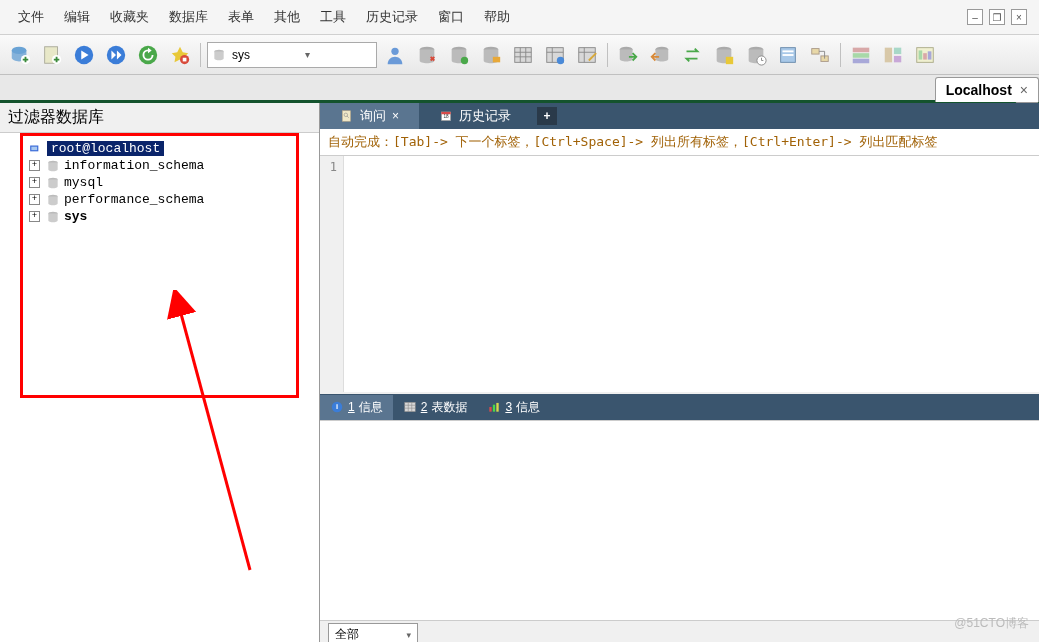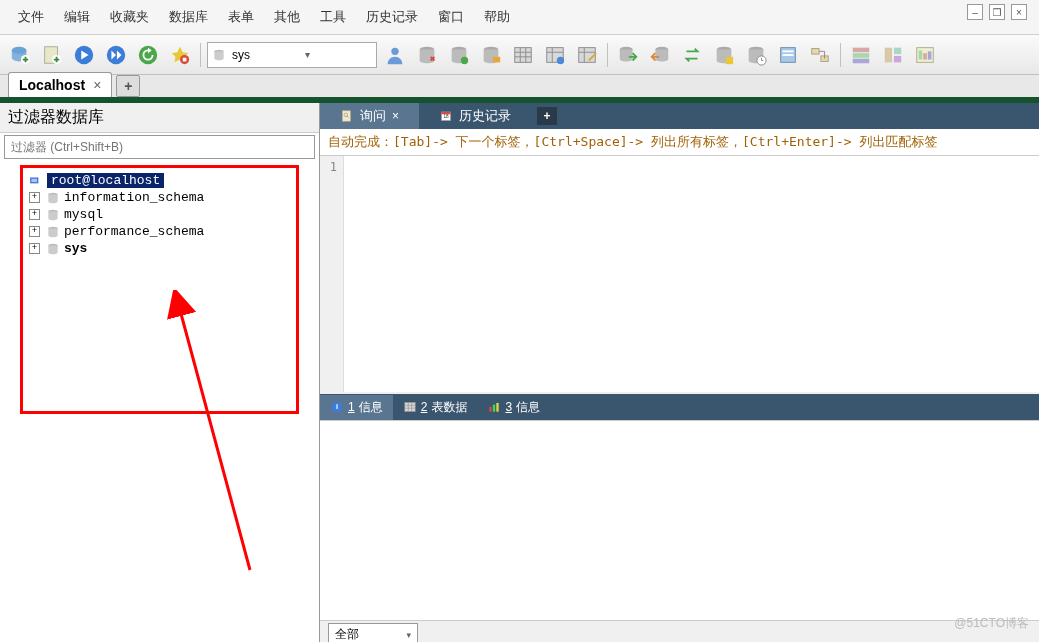--- a/index.html
+++ b/index.html
@@ -1,30 +1,30 @@
 <!DOCTYPE html>
 <html><head>
 <meta charset="utf-8">
 <style>
 * { box-sizing: border-box; margin: 0; padding: 0; }
 body { font-family: "Microsoft YaHei", Arial, sans-serif; font-size: 12px; background: #f0f0f0; width: 1039px; height: 642px; overflow: hidden; position: relative; }
 
-.menubar { background: #f5f5f5; border-bottom: 1px solid #d0d0d0; padding: 4px 8px; display: flex; }
+.menubar { background: #f5f5f5; border-bottom: 1px solid #d0d0d0; padding: 4px 8px; display: flex; align-items: center; }
 .menubar-item { padding: 4px 10px; cursor: pointer; font-size: 13px; color: #333; }
 .window-controls { margin-left: auto; display: flex; gap: 6px; padding-right: 4px; }
 .window-btn { width: 16px; height: 16px; border: 1px solid #999; background: #fff; display: flex; align-items: center; justify-content: center; font-size: 10px; cursor: pointer; color: #555; }
 
 .toolbar { background: linear-gradient(#fafafa,#e8e8e8); border-bottom: 1px solid #c0c0c0; padding: 4px 6px; display: flex; align-items: center; gap: 4px; height: 40px; }
 .tool-icon { width: 28px; height: 28px; display: flex; align-items: center; justify-content: center; cursor: pointer; border-radius: 3px; }
 .tool-sep { width: 1px; height: 24px; background: #c0c0c0; margin: 0 2px; }
 .db-selector { display: flex; align-items: center; border: 1px solid #aaa; background: #fff; height: 26px; padding: 0 4px; min-width: 170px; }
 .db-selector span { flex: 1; padding: 0 6px; }
 .db-selector .chev { font-size: 10px; color: #666; padding: 0 4px; }
 
-.tab-strip { background: #e8e8e8; border-bottom: 6px solid #14532d; display: flex; align-items: flex-end; height: 28px; padding-left: 8px; padding-top: 2px; }
+.tab-strip { background: #e8e8e8; border-bottom: 3px solid #14532d; display: flex; align-items: flex-end; height: 28px; padding-left: 16px; padding-top: 2px; flex-direction: column; }
 .conn-tab { background: #fff; border: 1px solid #999; border-bottom: none; padding: 4px 10px; display: flex; align-items: center; gap: 8px; font-weight: bold; font-size: 14px; cursor: pointer; border-radius: 3px 3px 0 0; }
 .conn-tab .close { font-size: 14px; color: #666; cursor: pointer; font-weight: normal; }
 .add-tab { border: 1px solid #999; background: #ddd; width: 24px; height: 22px; display: flex; align-items: center; justify-content: center; margin-left: 4px; cursor: pointer; font-size: 14px; font-weight: bold; color: #555; border-radius: 2px; }
 
 .main { display: flex; height: 545px; }
 .sidebar { width: 320px; border-right: 1px solid #999; background: #fff; display: flex; flex-direction: column; }
 .filter-label { padding: 4px 8px; font-size: 16px; border-bottom: 1px solid #ccc; background: #f0f0f0; }
 .filter-input { border: 1px solid #999; margin: 2px 4px 6px 4px; padding: 4px 6px; font-size: 12px; color: #888; background: #fff; }
 .tree-area { flex: 1; border: 3px solid #ff0000; margin: 0 20px; padding: 4px; font-family: "Courier New", monospace; font-size: 13px; height: 140px; }
 .tree-row { display: flex; align-items: center; gap: 4px; padding: 1px 2px; }
@@ -258,21 +258,20 @@
     <span>Localhost</span>
     <span class="close">×</span>
   </div>
   <div class="add-tab">+</div>
 </div>
 
 <div class="main">
 
   <div class="sidebar">
     <div class="filter-label">过滤器数据库</div>
-    <input class="filter-input" placeholder="过滤器 (Ctrl+Shift+B)" style="">
     <div class="tree-area">
       <div class="tree-row">
         <svg class="ico-sm" viewBox="0 0 24 24">
             <rect x="2" y="6" width="14" height="10" fill="#3a6ad8"></rect>
             <rect x="4" y="8" width="10" height="6" fill="#a8c8f0"></rect>
           </svg>
         <span class="tree-root">root@localhost</span>
       </div>
       <div class="tree-row">
         <span class="expand">+</span>

